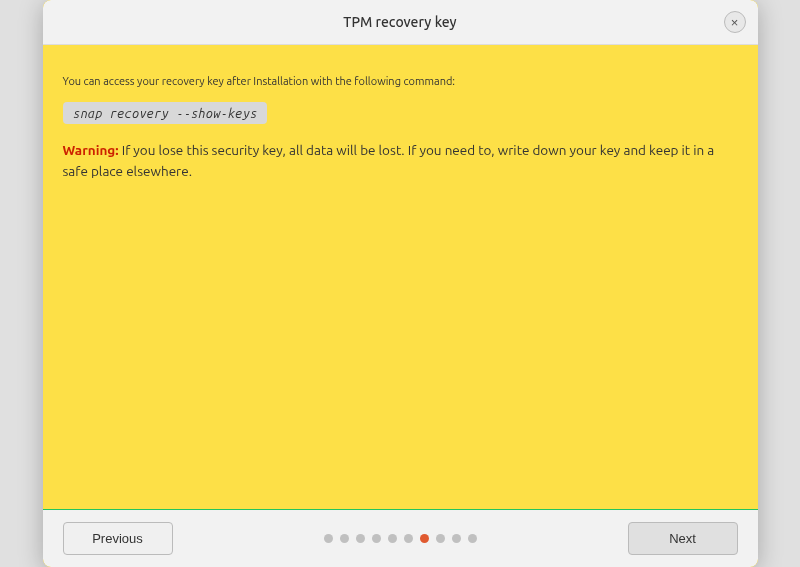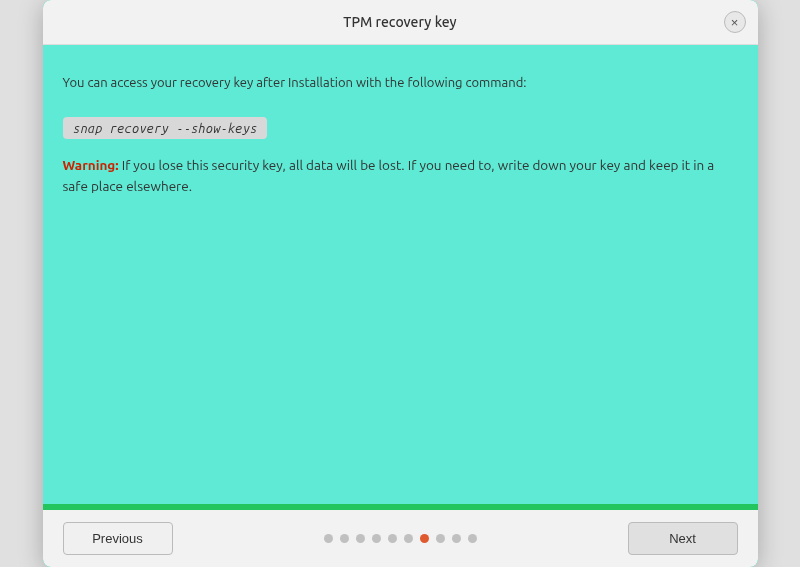--- a/index.html
+++ b/index.html
@@ -12,21 +12,21 @@
       background: #e0e0e0;
       display: flex;
       align-items: center;
       justify-content: center;
       min-height: 100vh;
       font-family: "Ubuntu", "Segoe UI", sans-serif;
       font-size: 14px;
     }
 
     .dialog {
-      background: #5eead4;
+      background: #fde047;
       border-radius: 8px;
       width: 715px;
       height: 567px;
       display: flex;
       flex-direction: column;
       box-shadow: 0 4px 24px rgba(0,0,0,0.25);
       position: relative;
       overflow: hidden;
     }
 
@@ -66,23 +66,23 @@
       line-height: 1;
     }
 
     .dialog-content {
       flex: 1;
       padding: 28px 20px 16px 20px;
       overflow-y: auto;
     }
 
     .description-text {
-      font-size: 13px;
+      font-size: 11px;
       color: #333;
-      margin-bottom: 24px;
+      margin-bottom: 12px;
       line-height: 1.5;
     }
 
     .code-block {
       display: inline-block;
       background: #d8d8d8;
       color: #333;
       font-family: "Ubuntu Mono", "Courier New", monospace;
       font-size: 12.5px;
       padding: 4px 10px;
@@ -102,21 +102,21 @@
       color: #cc2200;
       font-weight: 600;
       margin-top: 32px;
     }
 
     .dialog-footer {
       display: flex;
       align-items: center;
       justify-content: space-between;
       padding: 12px 20px;
-      border-top: 6px solid #22c55e;
+      border-top: 1px solid #22c55e;
       background: #f2f2f2;
       border-radius: 0 0 8px 8px;
     }
 
     .btn-previous {
       padding: 8px 28px;
       border: 1px solid #bbb;
       border-radius: 4px;
       background: #f0f0f0;
       color: #333;

